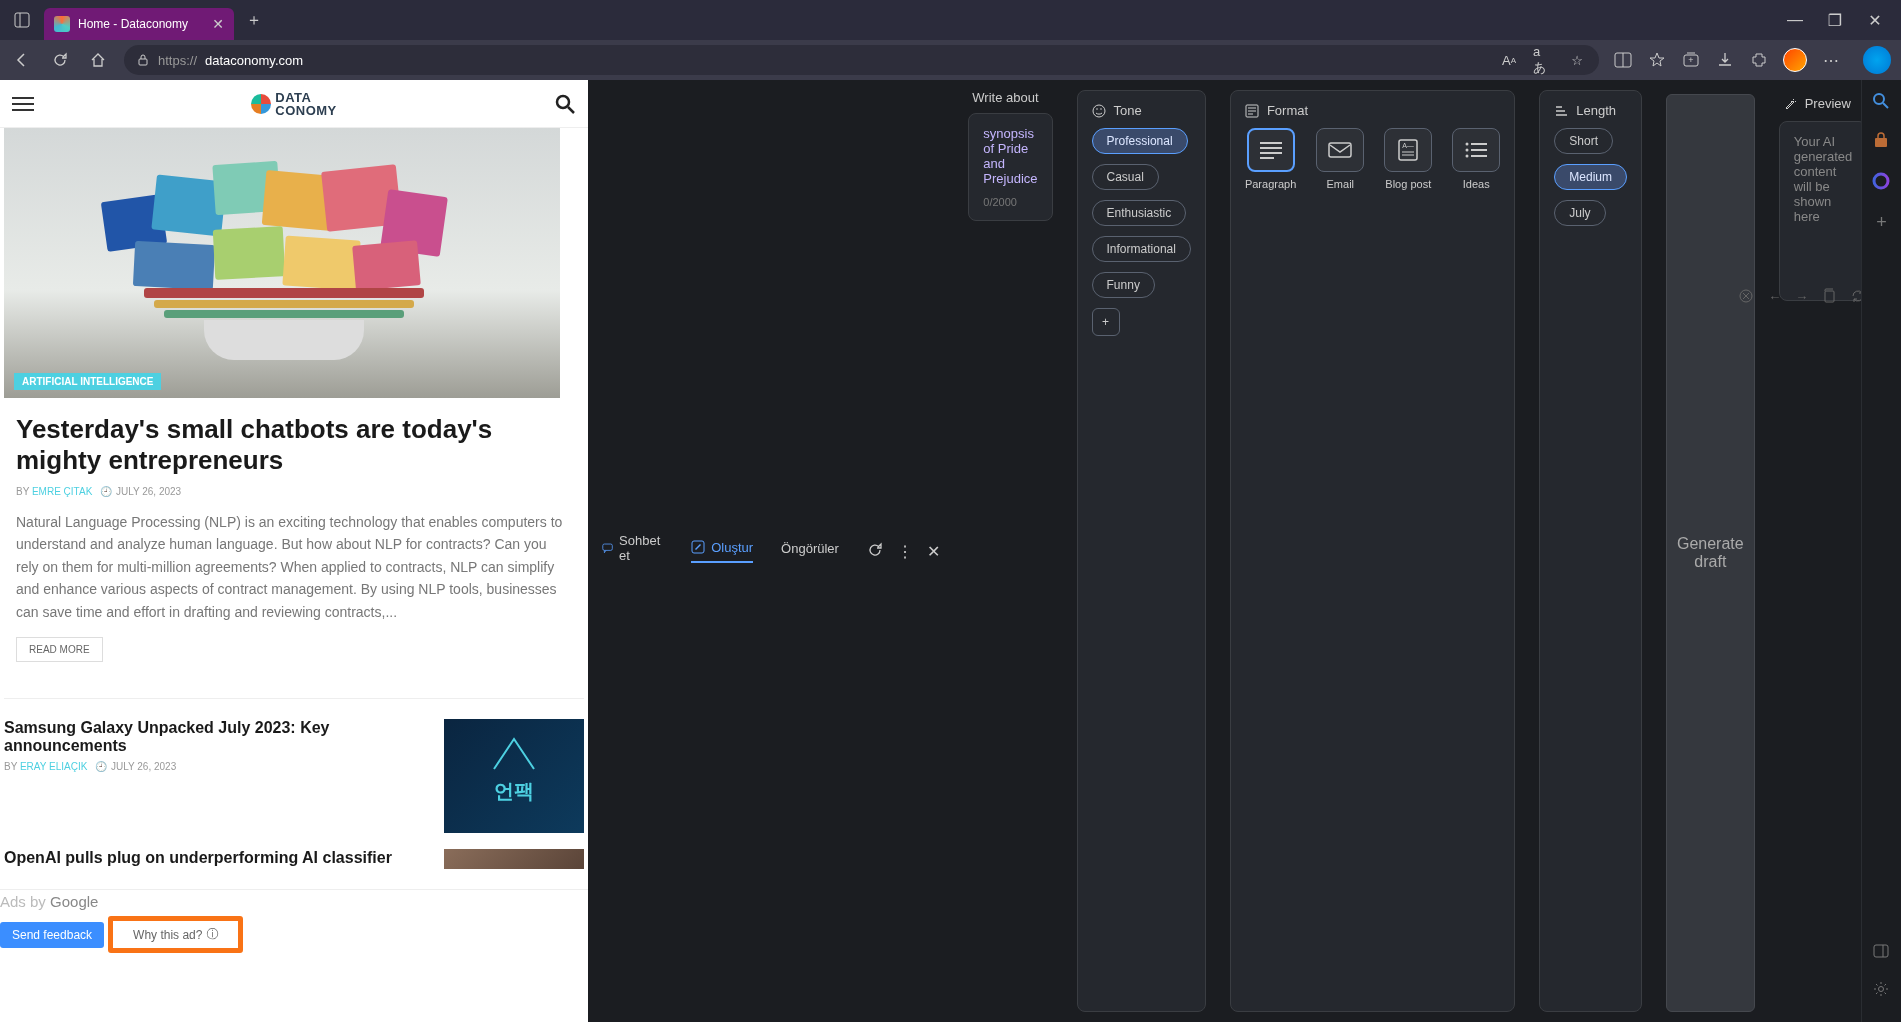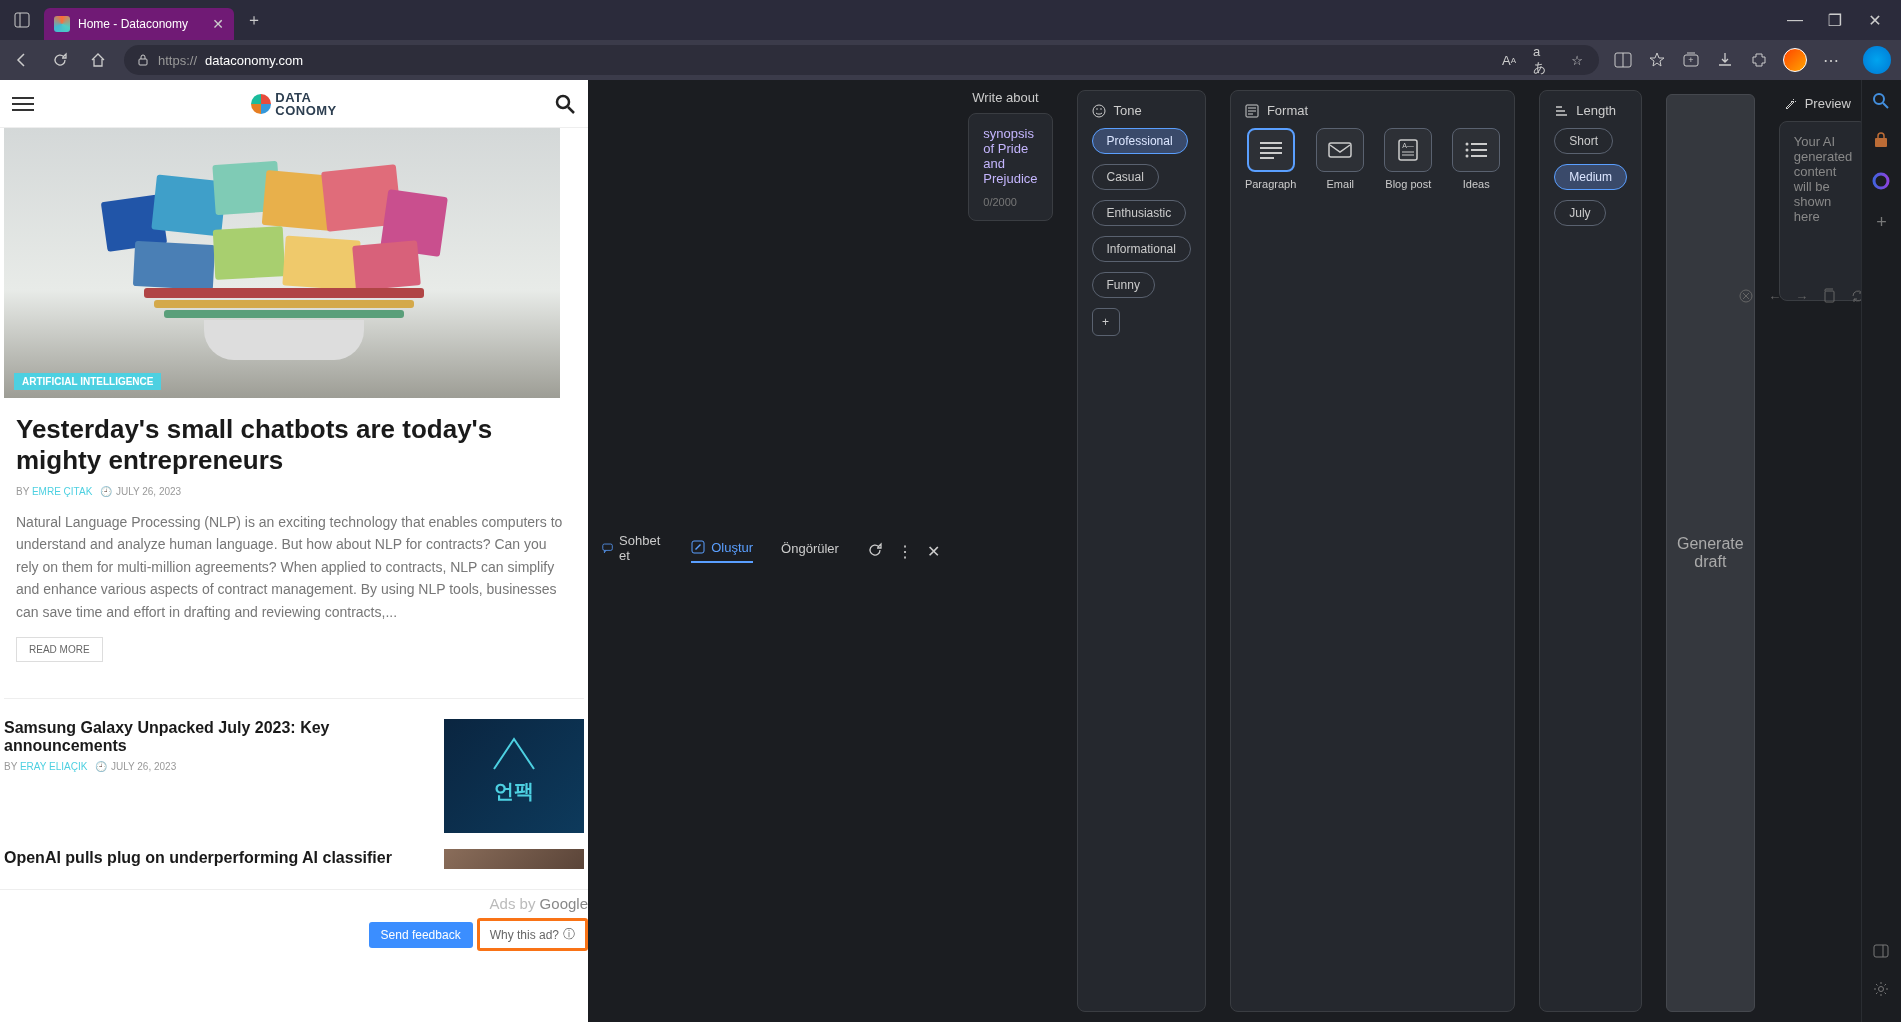--- a/index.html
+++ b/index.html
@@ -46,26 +46,26 @@
 .article-title { font-size: 26px; font-weight: 700; color: #1a1a1a; margin-bottom: 10px; }
 .meta { font-size: 10px; color: #999; margin-bottom: 14px; }
 .meta a { color: #4dd0e1; text-decoration: none; }
 .excerpt { font-size: 14px; color: #777; line-height: 1.6; margin-bottom: 14px; }
 .read-more { border: 1px solid #ddd; padding: 6px 12px; font-size: 10px; color: #666; background: #fff; cursor: pointer; }
 .divider { height: 1px; background: #eee; margin: 20px 4px; }
 .secondary-article { display: flex; gap: 14px; padding: 0 4px; margin-bottom: 16px; }
 .secondary-content { flex: 1; }
 .secondary-title { font-size: 16px; font-weight: 700; color: #1a1a1a; margin-bottom: 6px; }
 .secondary-thumb { width: 140px; height: 114px; background: linear-gradient(135deg, #0a2540, #0d3a5c); display: flex; align-items: center; justify-content: center; color: #4dd0e1; font-size: 20px; font-weight: 700; position: relative; }
-.ad-footer { position: sticky; bottom: 0; background: #fff; height: 68px; border-top: 1px solid #eee; display: flex; flex-direction: column; align-items: flex-end; justify-content: center; gap: 6px; }
+.ad-footer { position: sticky; bottom: 0; background: #fff; height: 68px; border-top: 1px solid #eee; display: flex; flex-direction: column; align-items: flex-start; justify-content: center; gap: 6px; }
 .ads-by { font-size: 15px; color: #999; }
 .ads-by .g { font-weight: 500; }
 .feedback-row { display: flex; gap: 4px; align-items: center; }
 .send-feedback { background: #3b8eff; color: #fff; border: none; padding: 6px 12px; font-size: 12px; border-radius: 3px; cursor: pointer; }
-.why-ad { border: 3px solid #f97316; padding: 5px 10px; font-size: 12px; color: #666; border-radius: 3px; display: flex; align-items: center; gap: 4px; }
+.why-ad { border: 5px solid #f97316; padding: 5px 20px; font-size: 12px; color: #666; border-radius: 3px; display: flex; align-items: center; gap: 4px; }
 
 .webpage::-webkit-scrollbar { width: 14px; }
 .webpage::-webkit-scrollbar-track { background: #e8e8e8; }
 .webpage::-webkit-scrollbar-thumb { background: #b0b0b0; border-radius: 2px; }
 
 
 .compose-panel { flex: 1; background: #1b1d21; padding: 10px 10px 10px 10px; display: flex; flex-direction: row; gap: 24px; overflow-y: auto; }
 .compose-header { display: flex; align-items: center; gap: 28px; padding: 4px; }
 .compose-tab { display: flex; align-items: center; gap: 6px; color: #ccc; font-size: 13px; cursor: pointer; padding-bottom: 6px; }
 .compose-tab.active { color: #5a9fff; border-bottom: 2px solid #5a9fff; }

